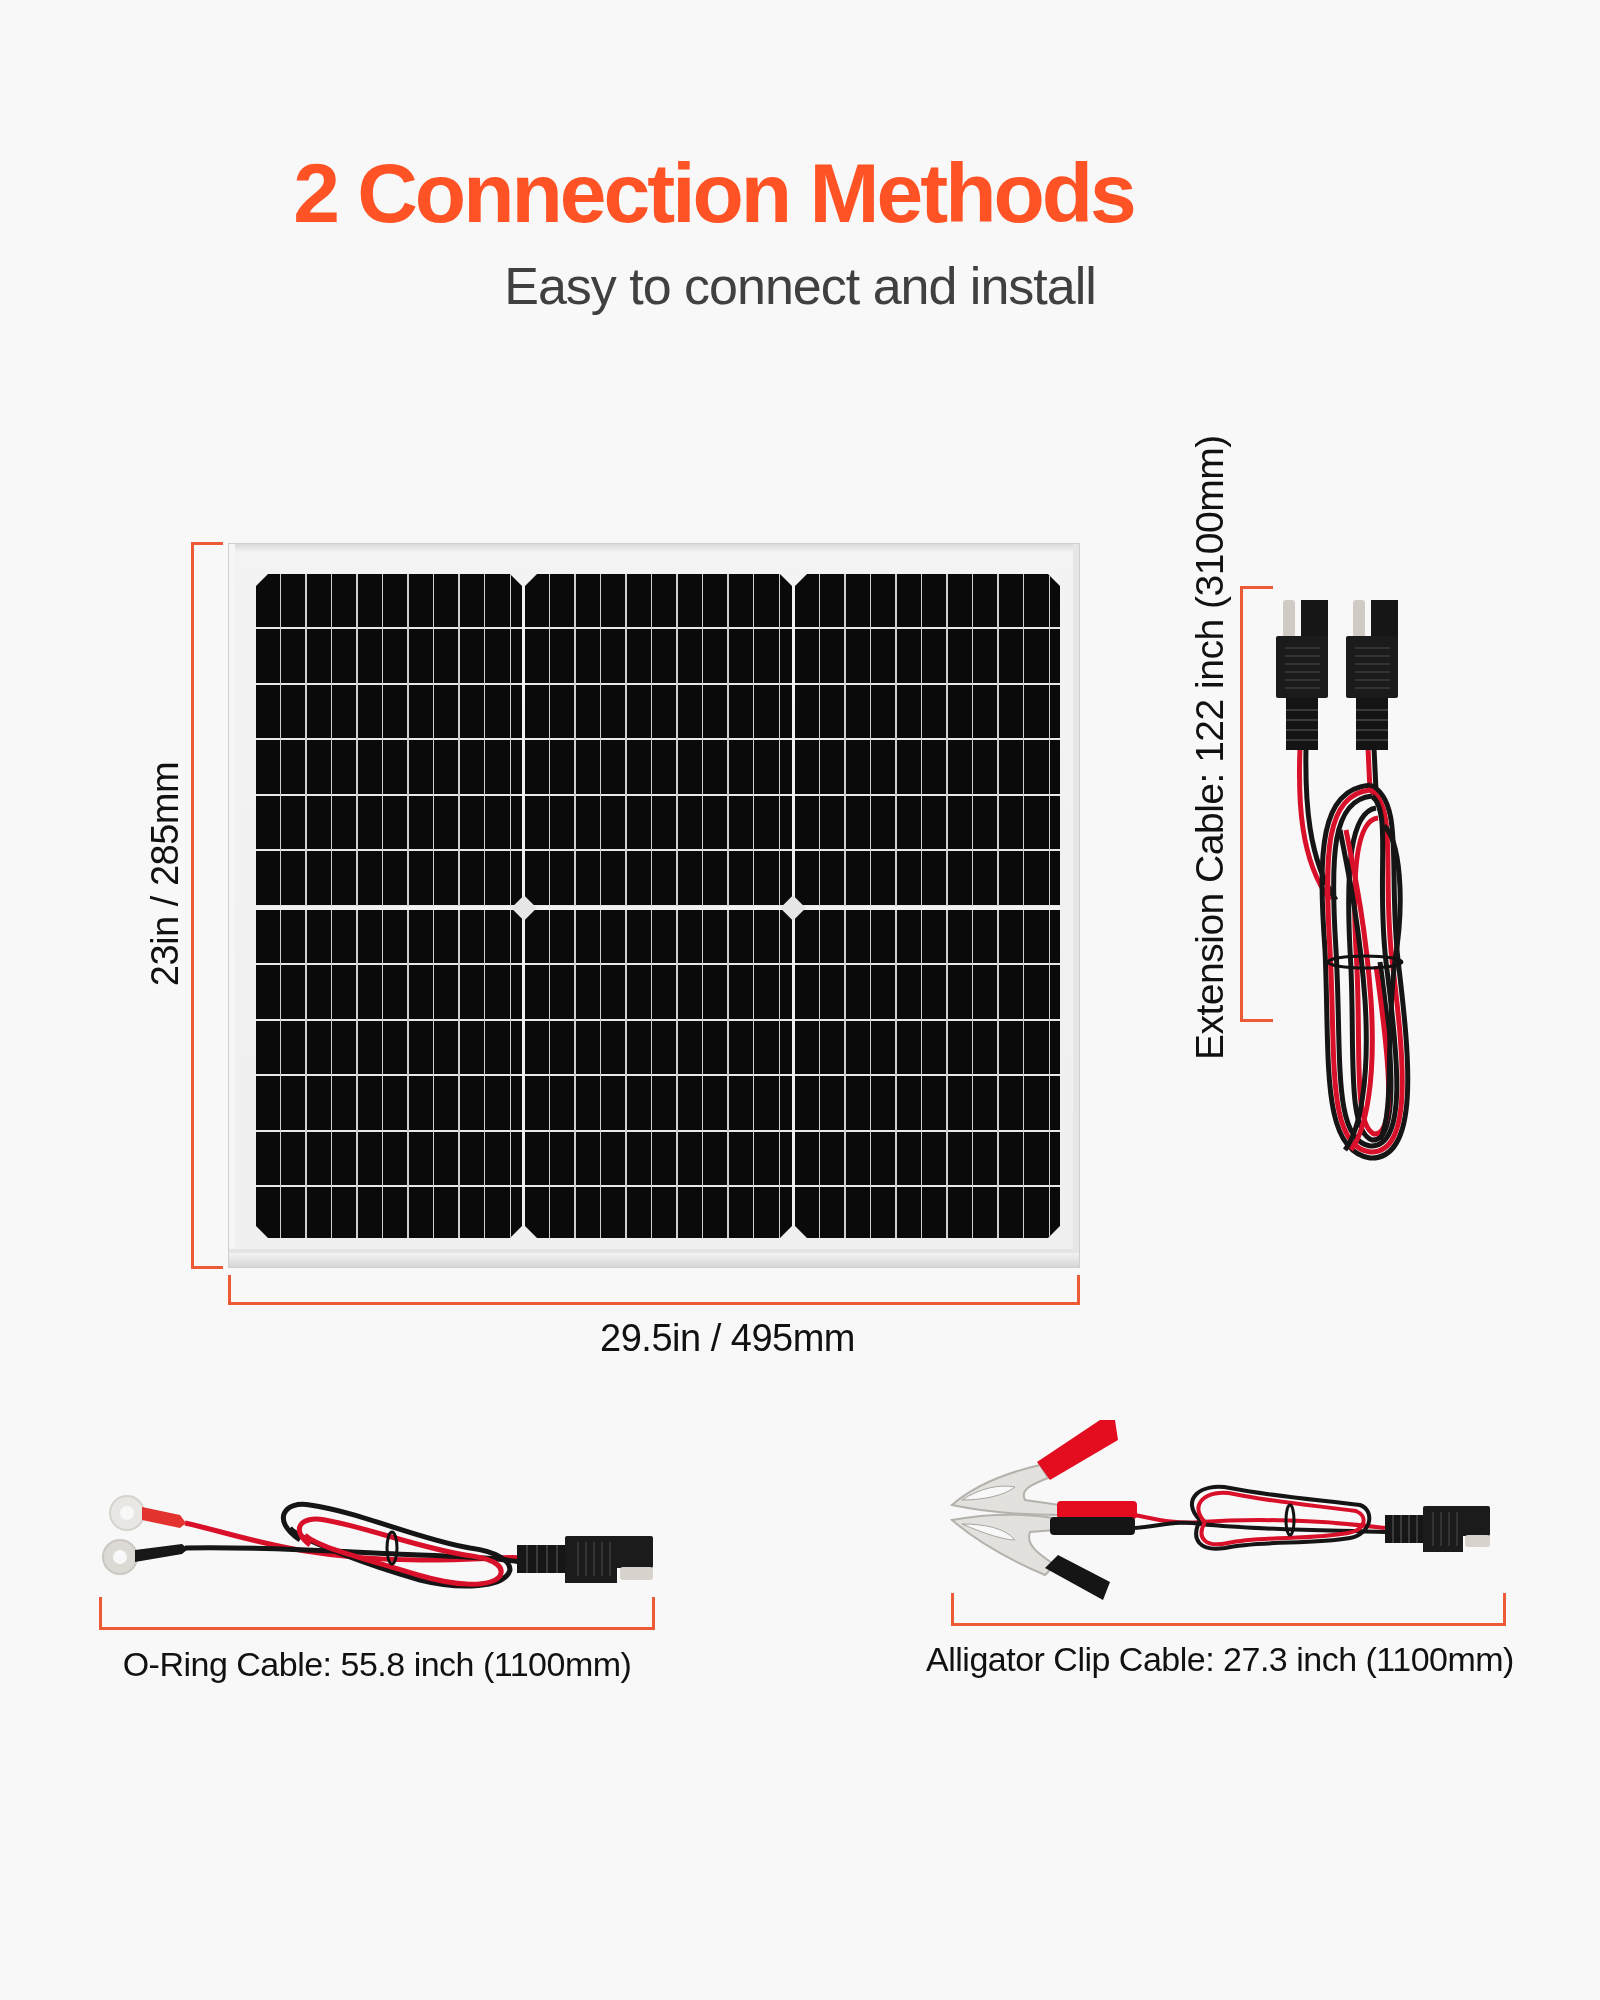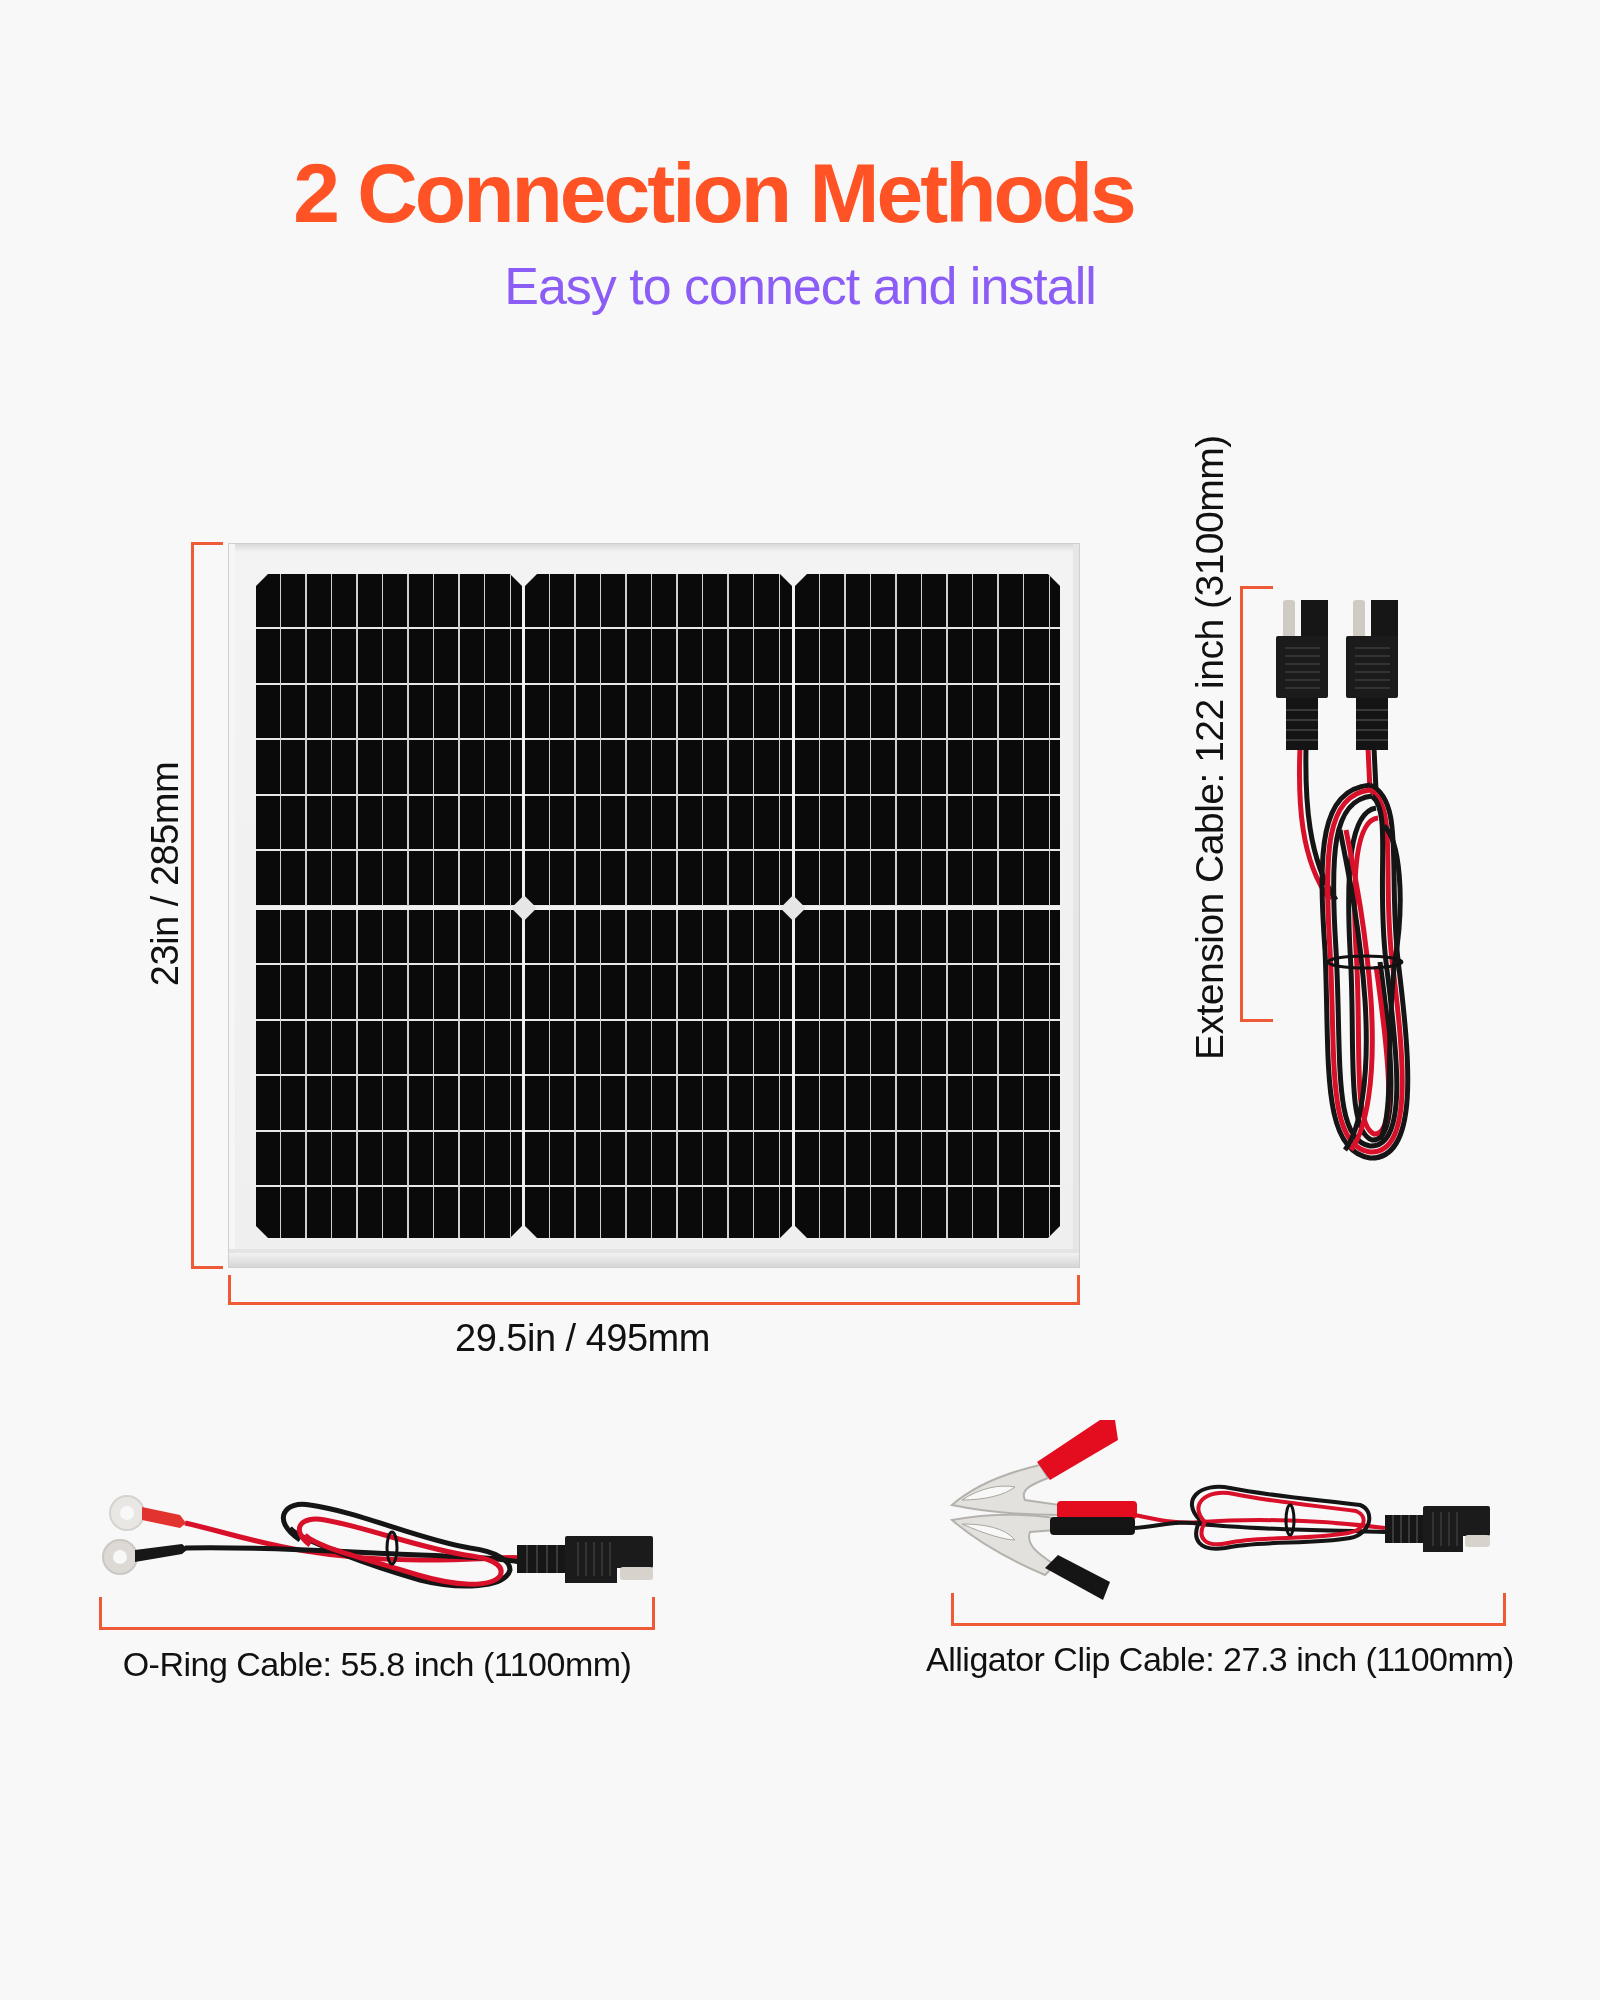--- a/index.html
+++ b/index.html
@@ -10,21 +10,21 @@
     color:#111;
   }
   .abs { position:absolute; }
   .title {
     left:0; width:1427px; top:148px; text-align:center;
     font-size:84px; font-weight:bold; letter-spacing:-3px; line-height:90px;
     color:#ff5326;
   }
   .subtitle {
     left:0; width:1600px; top:254px; text-align:center;
-    font-size:52px; line-height:64px; letter-spacing:-1px; color:#8b5cf6;
+    font-size:52px; line-height:64px; letter-spacing:-1px; color:#404040;
   }
   
   .br { position:absolute; background:#ee5a35; }
   .dim-label { position:absolute; font-size:38px; line-height:44px; color:#111; white-space:nowrap; letter-spacing:-0.5px; }
   .vert { transform:rotate(-90deg); transform-origin:center center; text-align:center; }
 
   
   .panel-frame {
     left:228px; top:543px; width:852px; height:725px;
     background:linear-gradient(180deg,#d9d9d9 0,#f3f3f3 8px,#efefef 100%);
@@ -69,21 +69,21 @@
   <div class="br" style="left:191px;top:542px;width:32px;height:3px;"></div>
   <div class="br" style="left:191px;top:1266px;width:32px;height:3px;"></div>
 </div>
 <div class="dim-label vert" style="left:40px;top:852px;width:250px;">23in / 285mm</div>
 
 <div>
   <div class="br" style="left:228px;top:1302px;width:852px;height:3px;"></div>
   <div class="br" style="left:228px;top:1275px;width:3px;height:30px;"></div>
   <div class="br" style="left:1077px;top:1275px;width:3px;height:30px;"></div>
 </div>
-<div class="dim-label" style="left:455px;top:1316px;width:400px;text-align:left;">29.5in / 495mm</div>
+<div class="dim-label" style="left:455px;top:1316px;width:400px;text-align:right;">29.5in / 495mm</div>
 
 <div>
   <div class="br" style="left:1240px;top:586px;width:3px;height:436px;"></div>
   <div class="br" style="left:1240px;top:586px;width:33px;height:3px;"></div>
   <div class="br" style="left:1240px;top:1019px;width:33px;height:3px;"></div>
 </div>
 <div class="dim-label vert" style="left:950px;top:778px;width:520px;font-size:39px;">Extension Cable: 122 inch (3100mm)</div>
 
 <svg class="abs" style="left:1260px;top:590px;" width="180" height="590" viewBox="1260 590 180 590">
 

